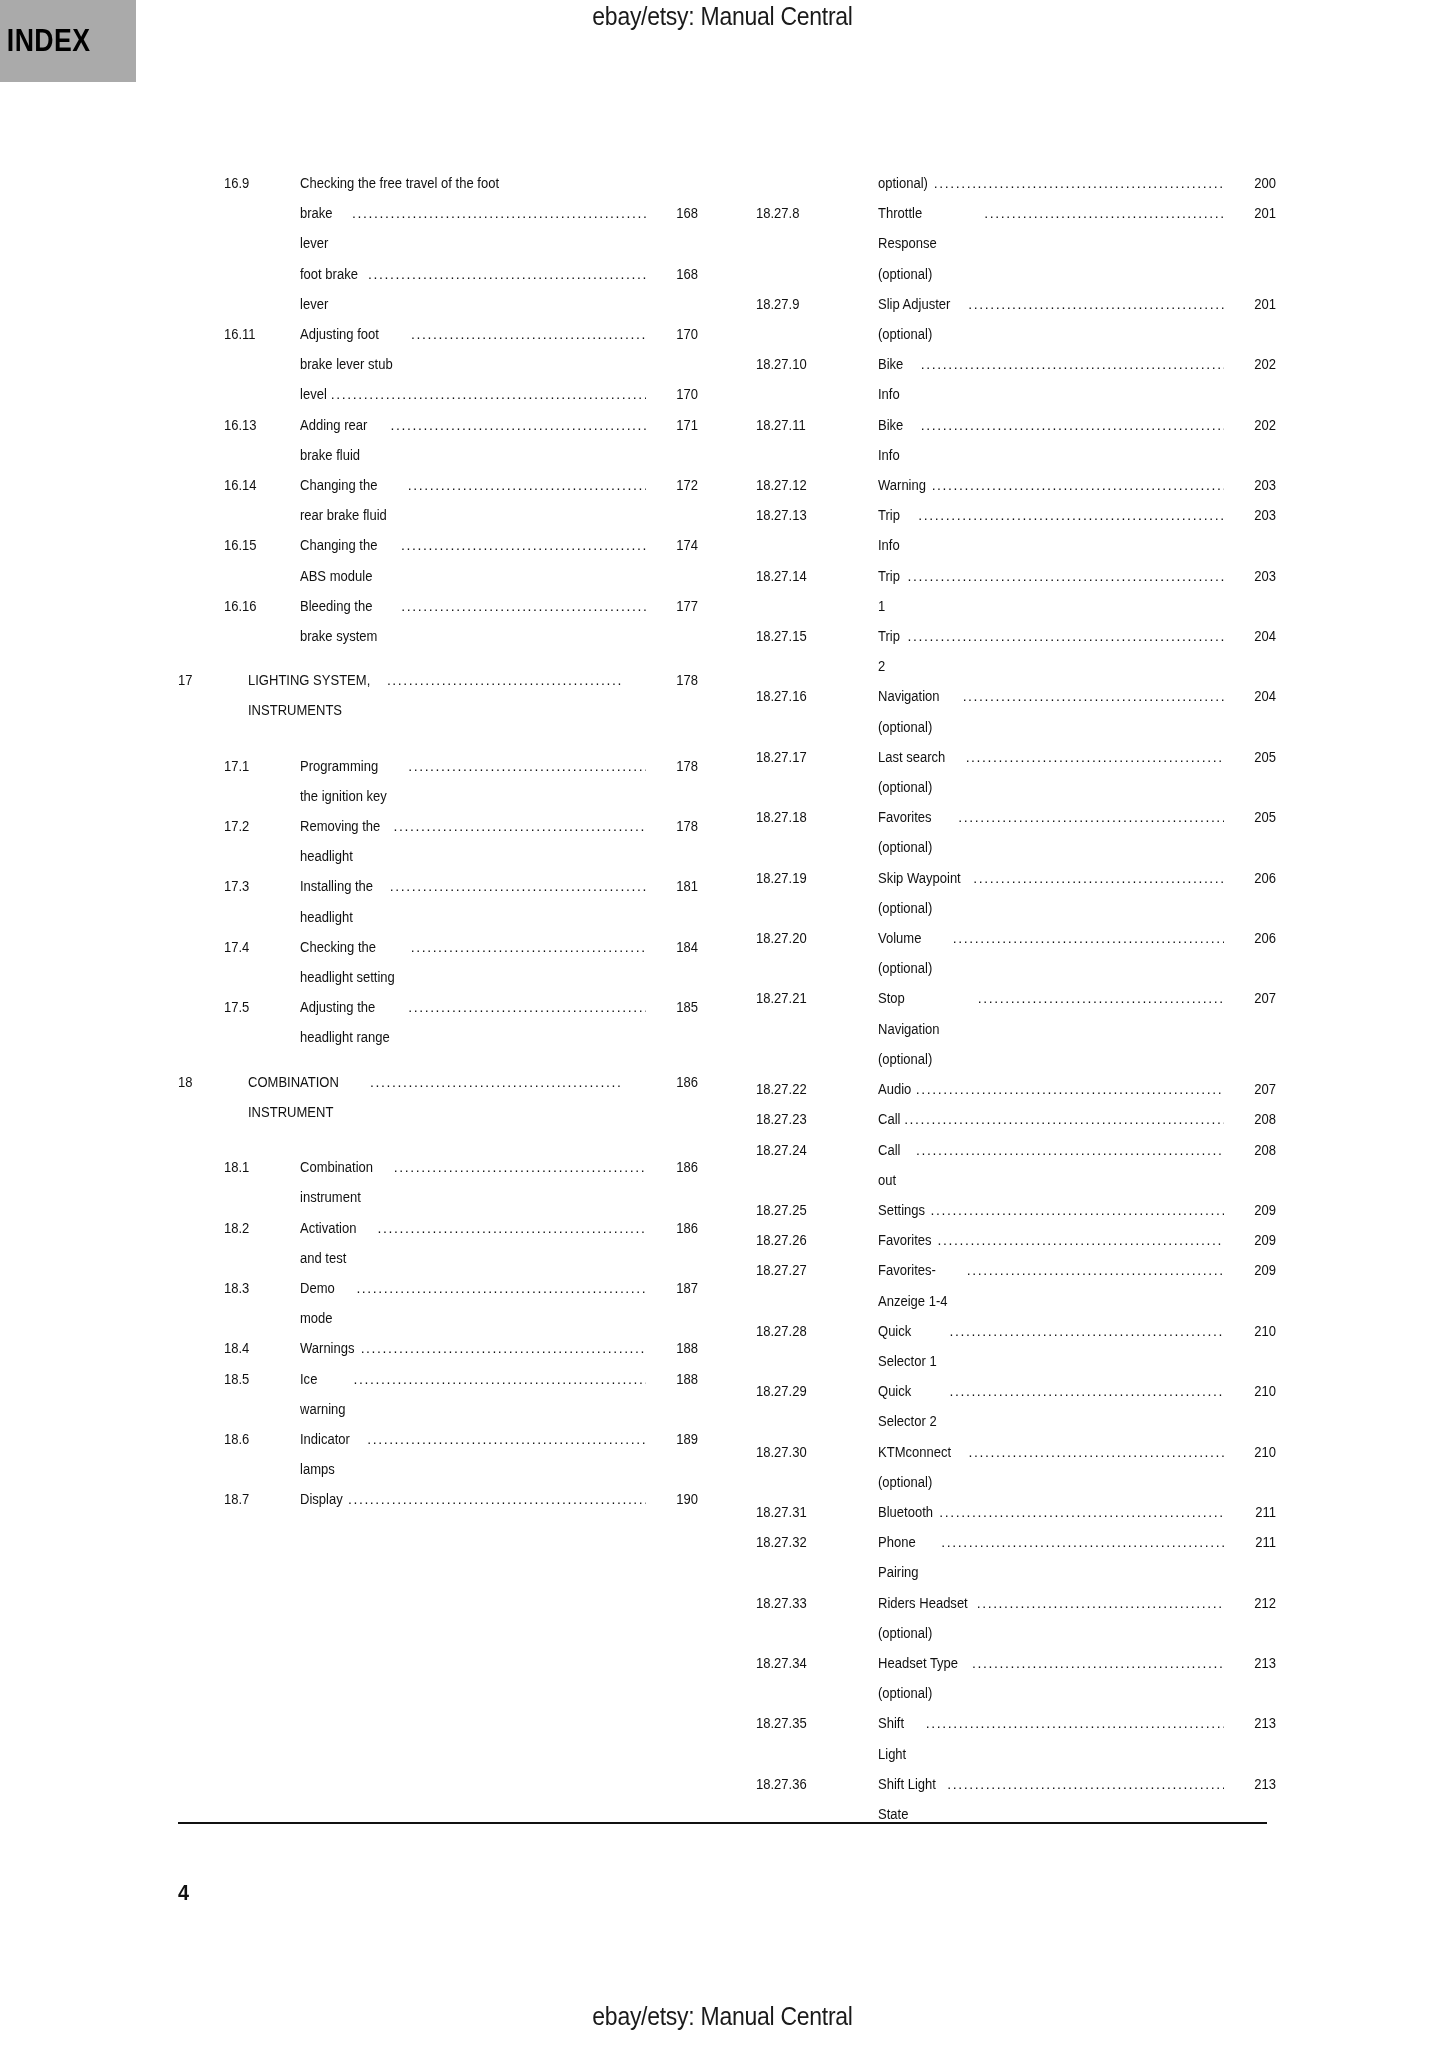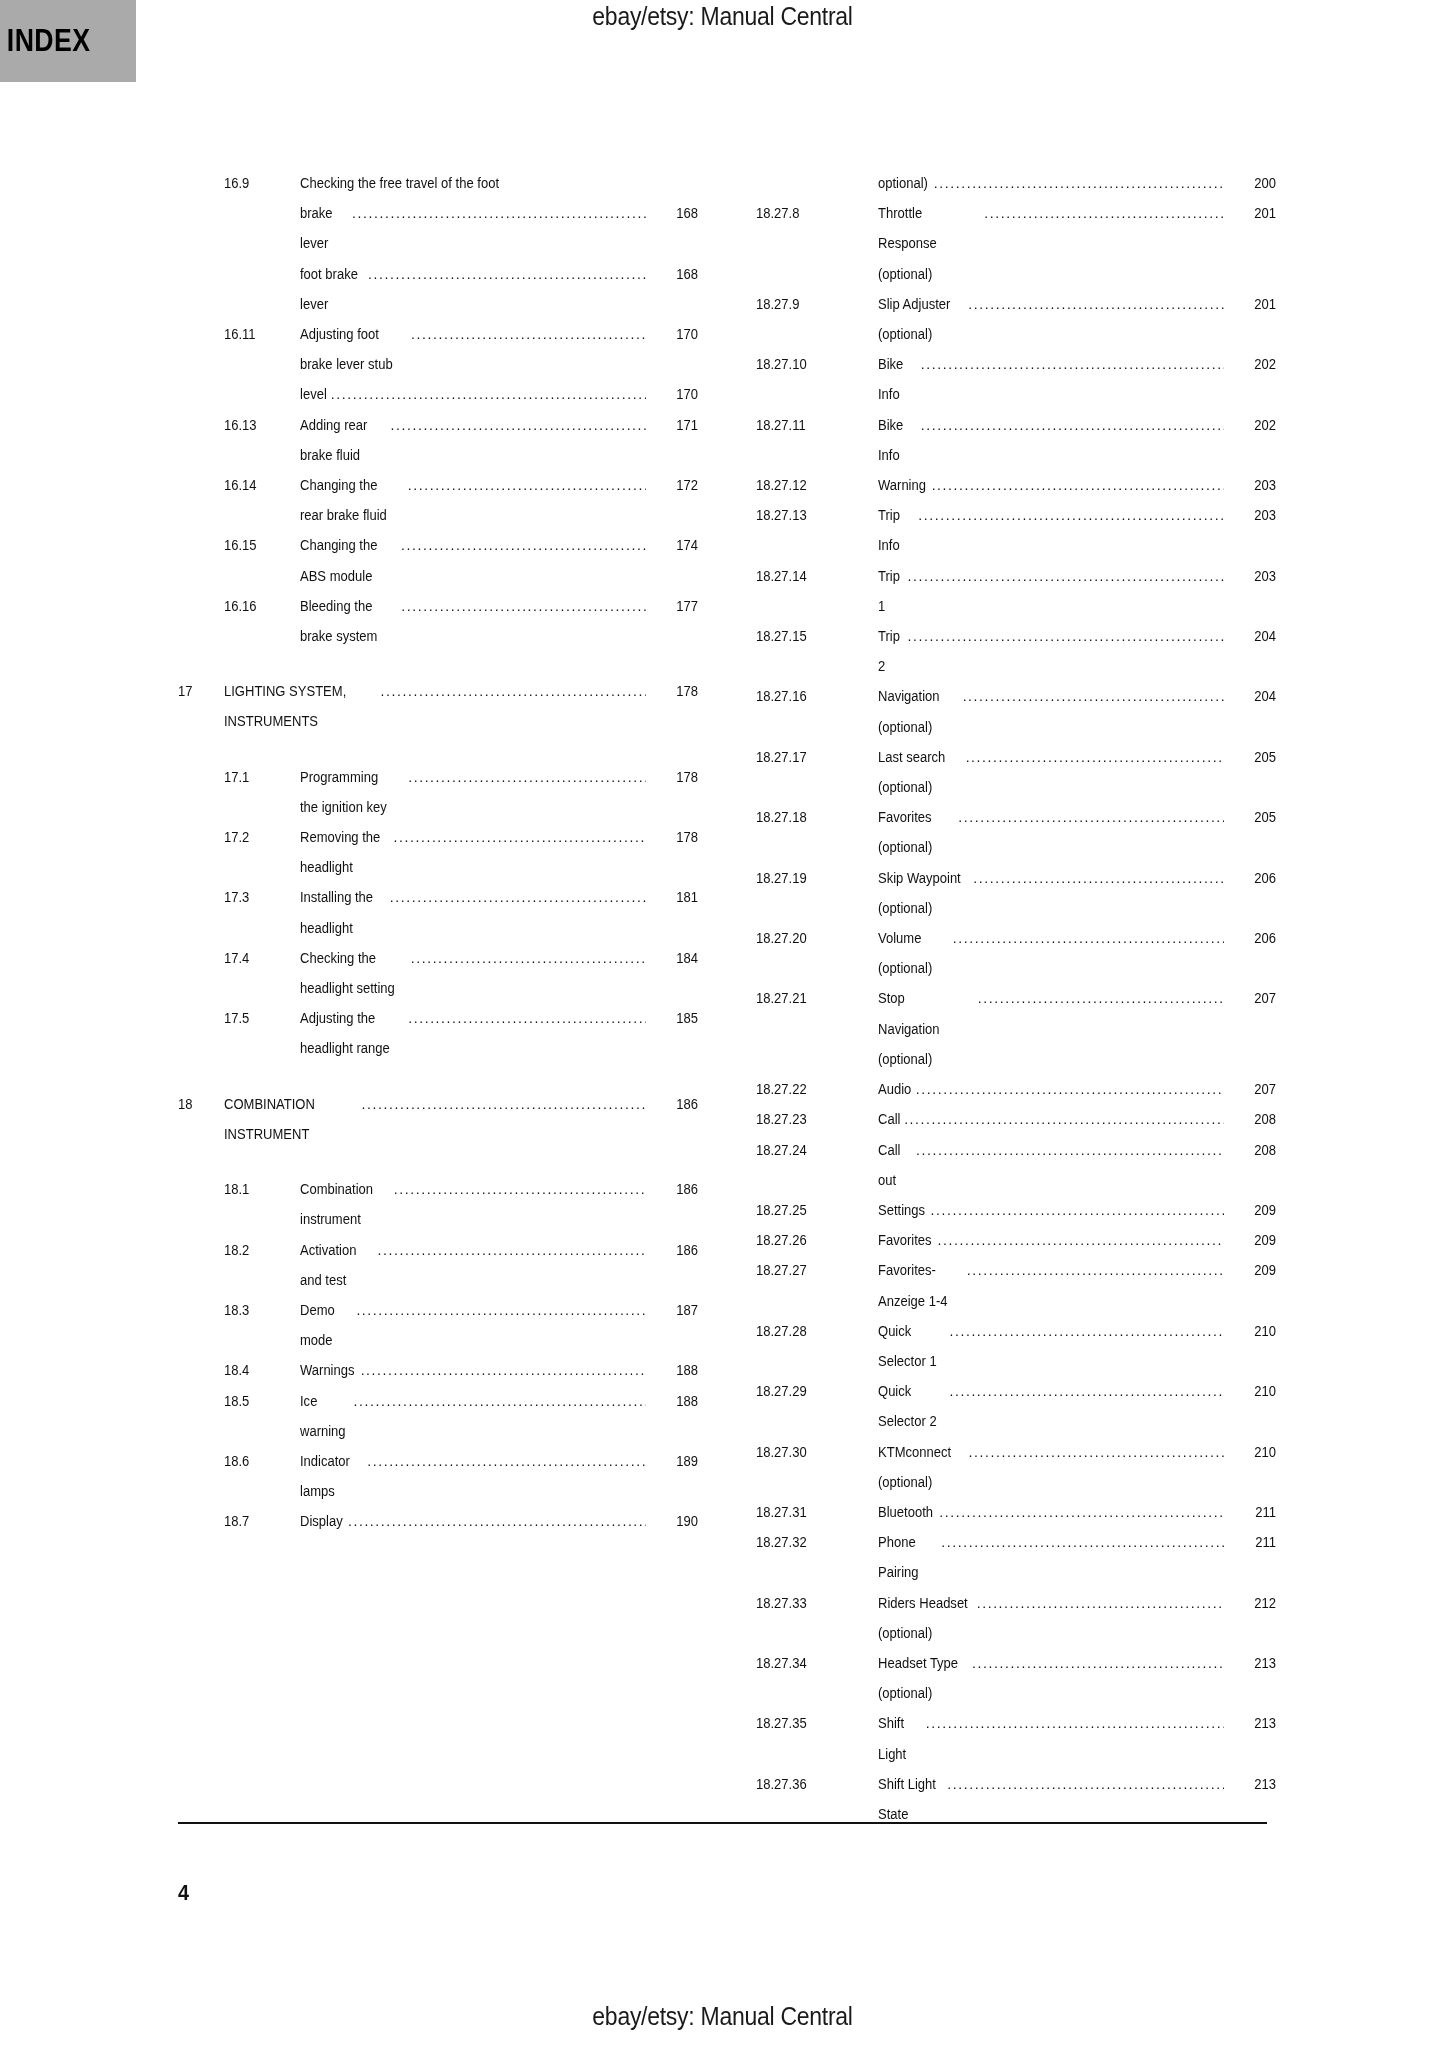--- a/index.html
+++ b/index.html
@@ -115,22 +115,23 @@
     flex: 0 0 auto;
     text-align: right;
     white-space: nowrap;
     padding-left: 8px;
     transform: scaleX(0.93);
     transform-origin: right center;
   }
 
   
   .lvl-chapter {
-    margin-top: 25px;
+    margin-top: 14px;
     margin-bottom: 25px;
+    gap: 24px;
   }
   .lvl-chapter .num   { width: 46px; }
   .lvl-chapter .mid   { }
   .lvl-chapter .page  { width: 44px; }
 
   .lvl-2 .num   { width: 76px; margin-left: 46px; }
   .lvl-2 .page  { width: 44px; }
 
   .lvl-3 .num   { width: 122px; margin-left: 0px; }
   .lvl-3 .page  { width: 44px; }

